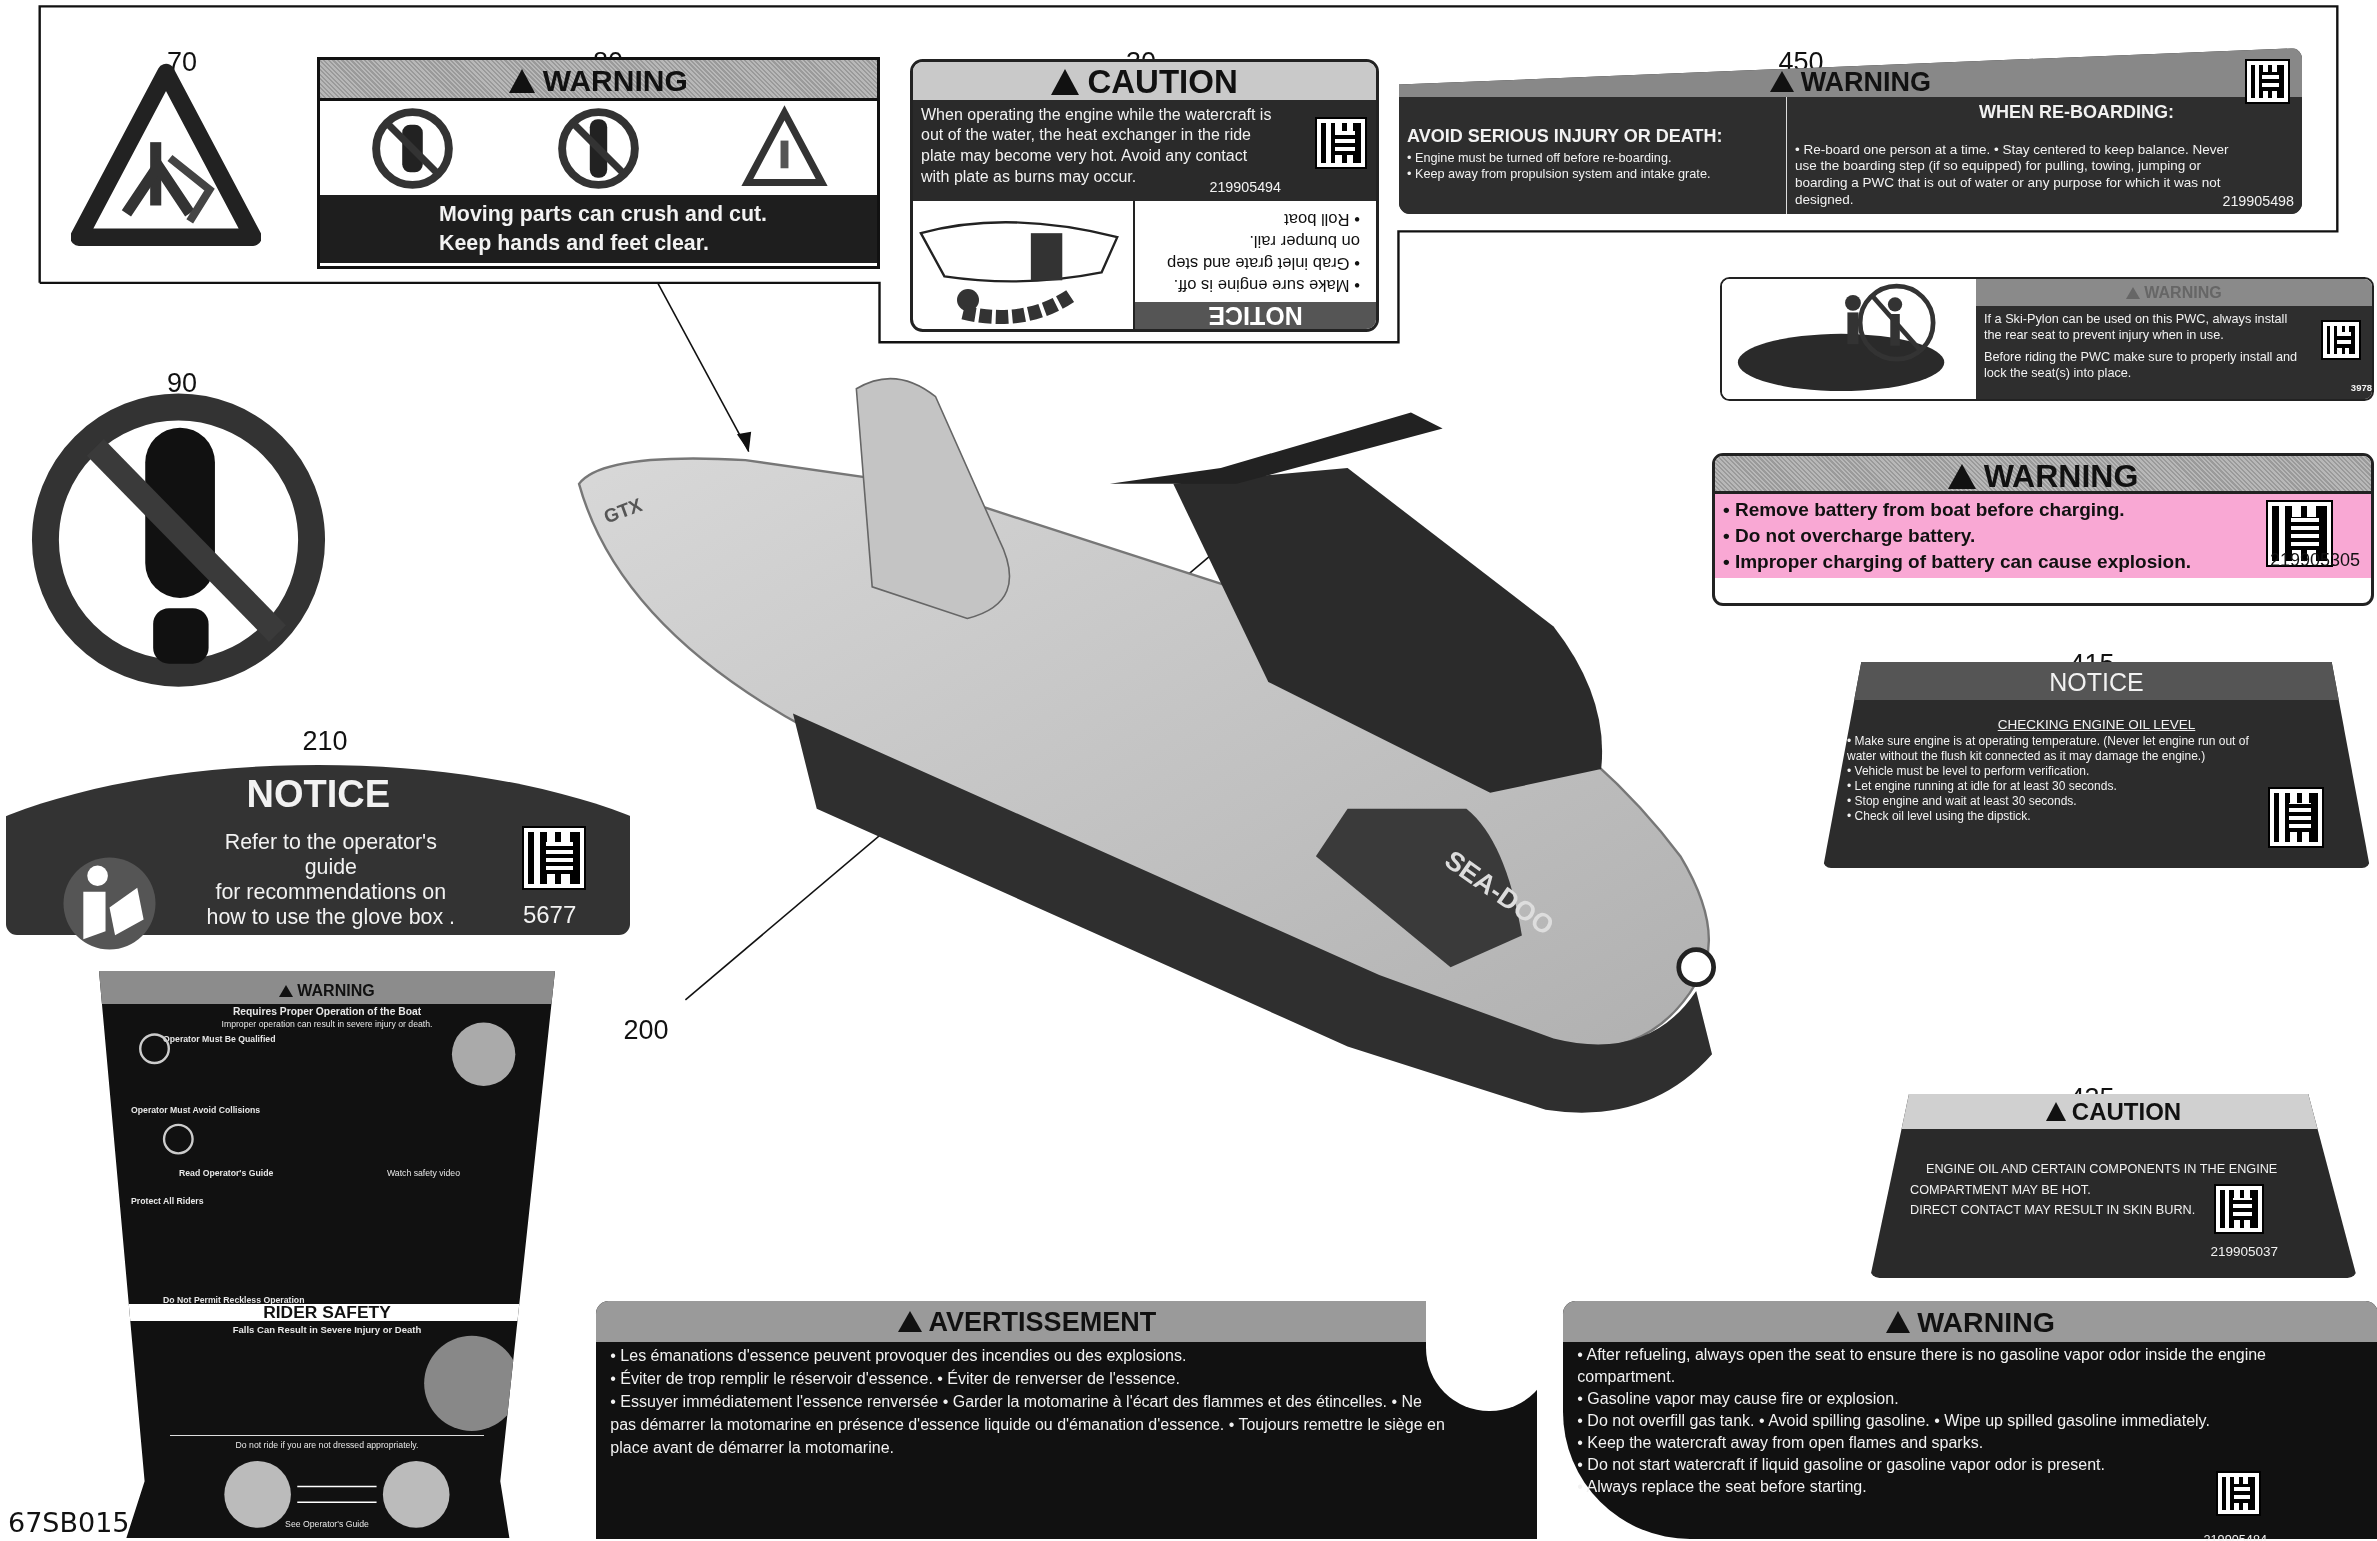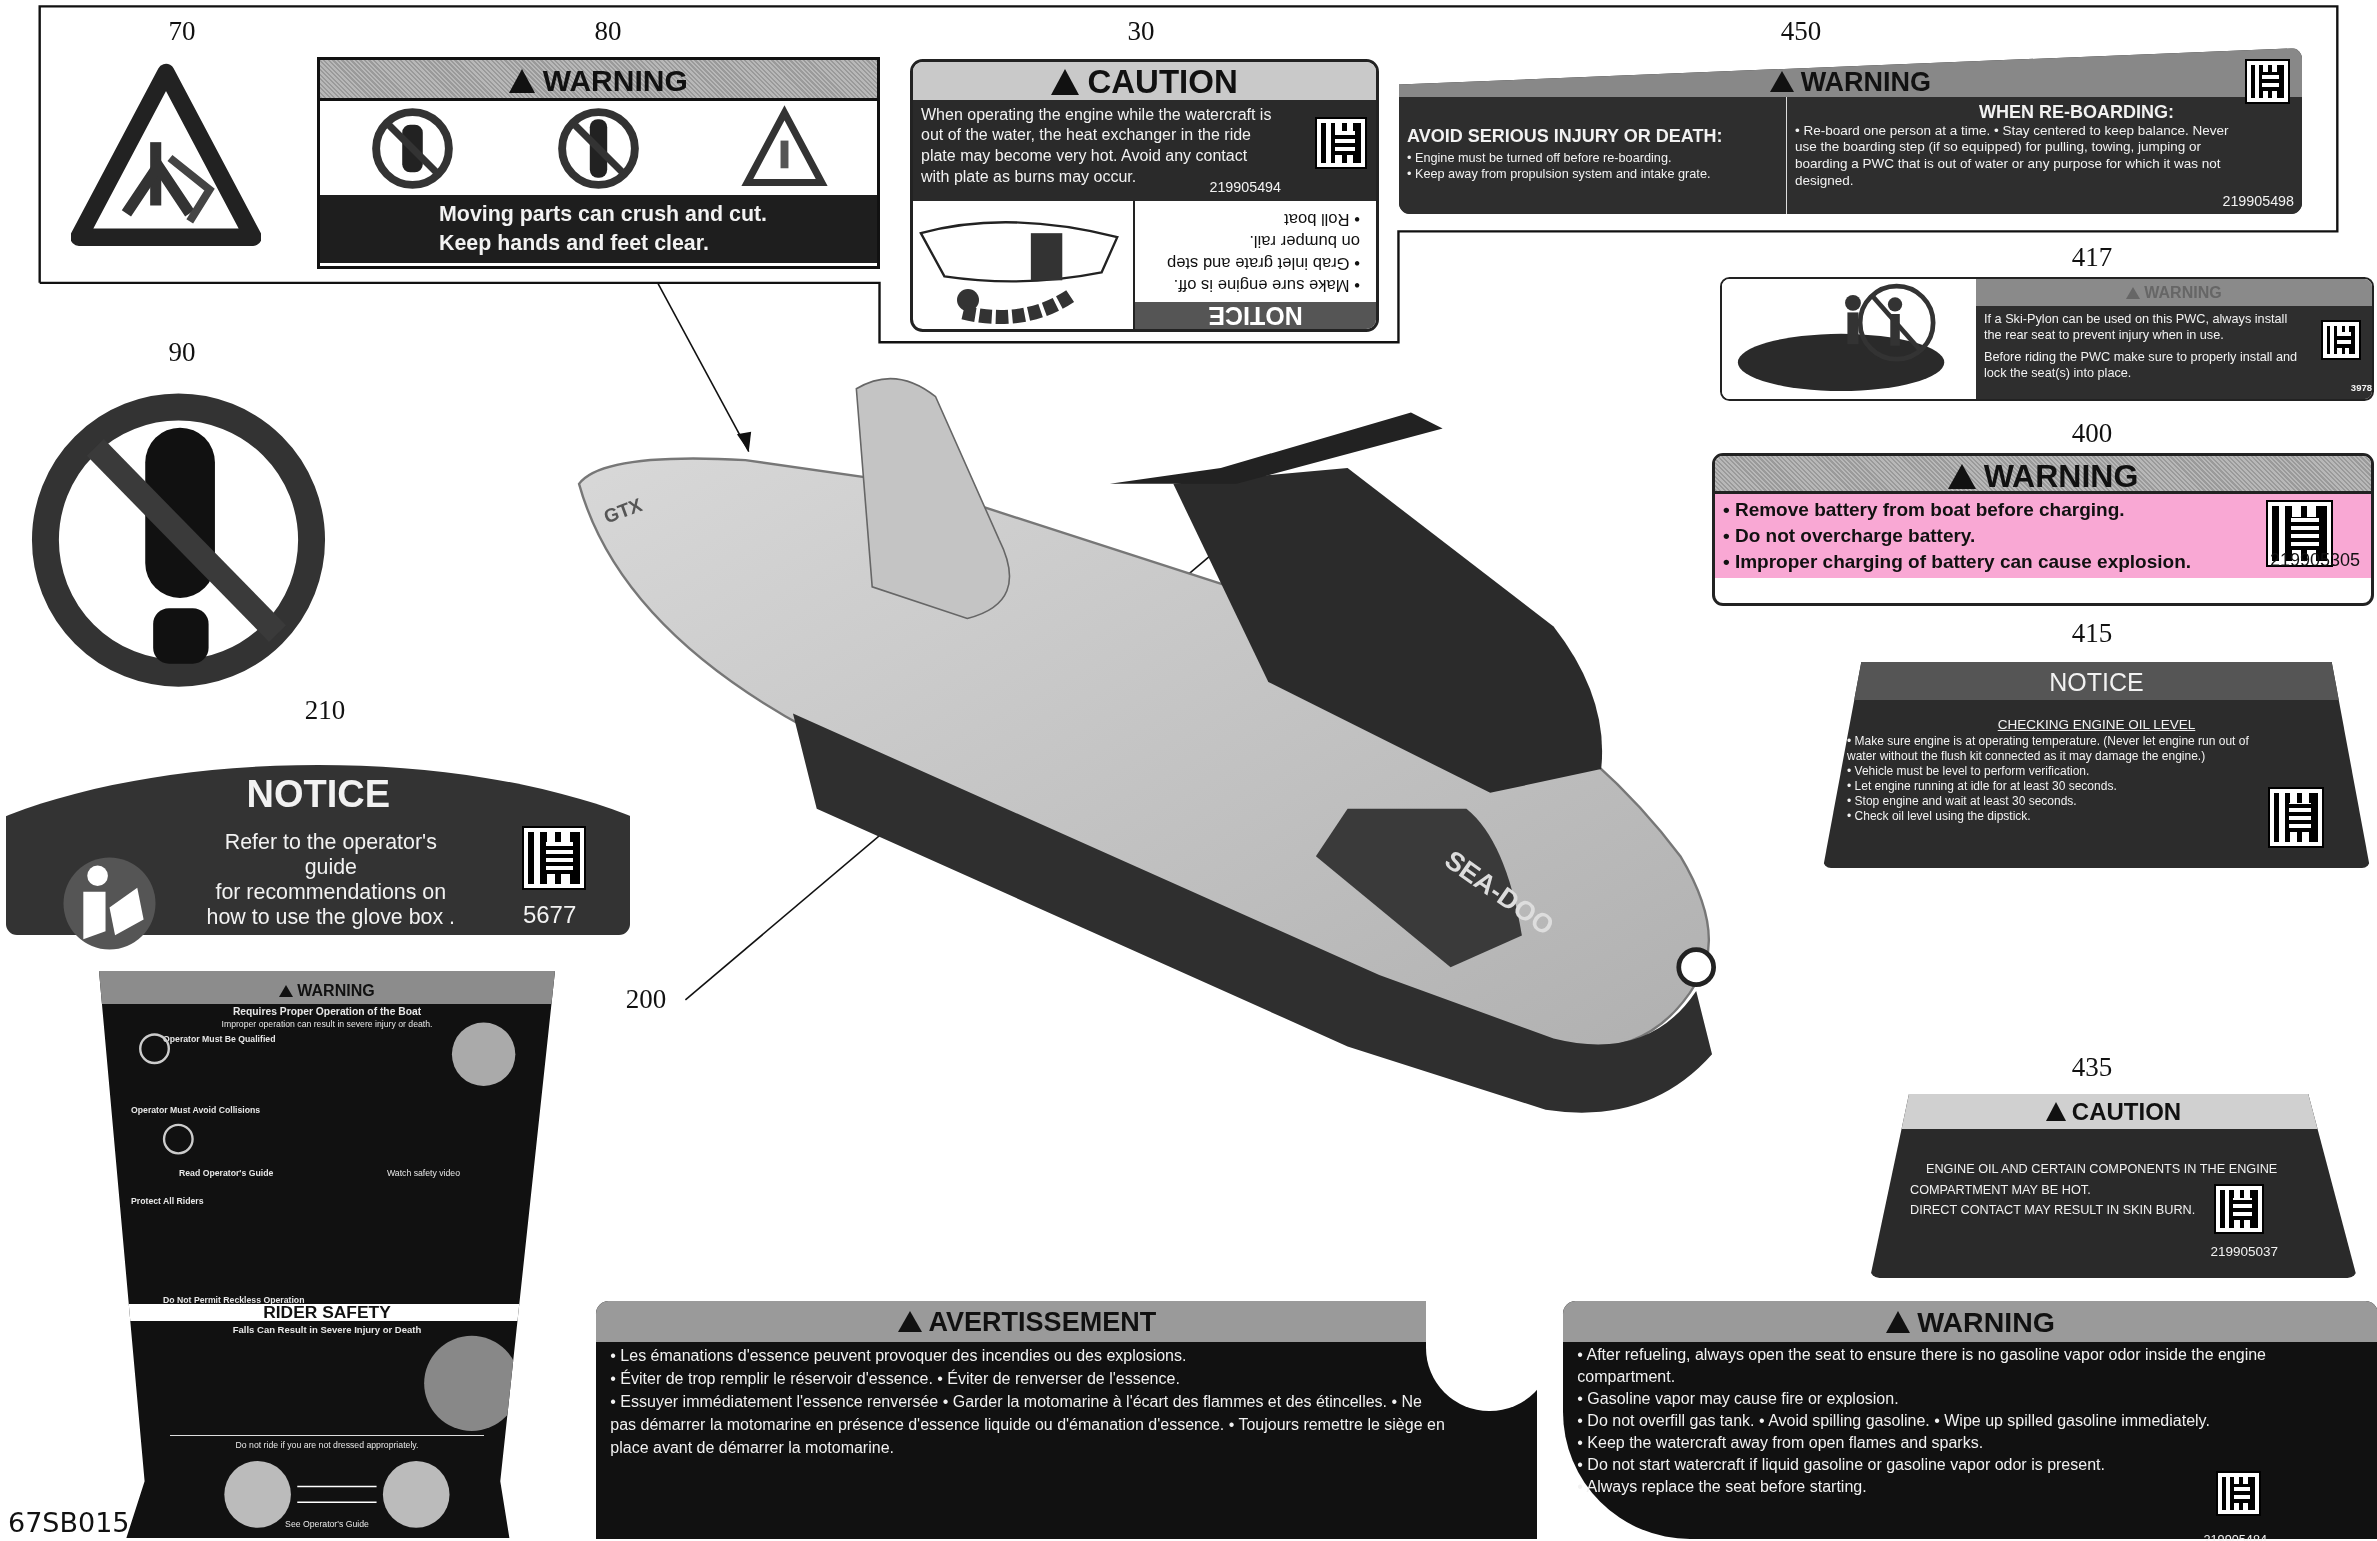--- a/index.html
+++ b/index.html
@@ -1,19 +1,19 @@
 <!DOCTYPE html>
 <html style="font-size:12.7px"><head>
 <meta charset="utf-8">
 <style>
   * { box-sizing: border-box; margin: 0; padding: 0; }
   html, body { width: 2377px; height: 1541px; background: #ffffff; overflow: hidden; }
   body { position: relative; font-family: "Liberation Sans", sans-serif; color: #111; }
   .abs { position: absolute; }
-  .callout { position: absolute; font-family: Liberation Serif, serif; font-size: 27px; color: #111; transform: translateX(-50%); white-space: nowrap; }
+  .callout { position: absolute; font-family: Liberation Sans, sans-serif; font-size: 27px; color: #111; transform: translateX(-50%); white-space: nowrap; margin-top: 31px; }
   .dark { background: #222; color: #f2f2f2; }
   .grey-hdr { background: repeating-linear-gradient(45deg, #9a9a9a 0 1.6px, #b8b8b8 1.6px 3.2px); color: #111; font-weight: bold; text-align: center; }
   .qr { background:
       linear-gradient(90deg, #000 0 12%, transparent 12% 24%, #000 24% 36%, transparent 36% 52%, #000 52% 64%, transparent 64% 80%, #000 80% 100%),
       #fff;
     border: 4.8px solid #fff; outline: 2.4px solid #000; position: absolute; }
   .qr::after { content: ""; position: absolute; inset: 20% 15% 20% 35%; background: repeating-linear-gradient(0deg, #000 0 4px, #fff 4px 8px); }
   .tri { display: inline-block; width: 0; height: 0; border-left: 0.45em solid transparent; border-right: 0.45em solid transparent; border-bottom: 0.8em solid currentColor; margin-right: 0.25em; vertical-align: -0.05em; }
   ul.bul { list-style: none; }
   ul.bul li::before { content: "• "; }
@@ -112,21 +112,21 @@
   <div class="dark" style="display:flex;height:117px;background:#2e2e2e;">
     <div style="width:388px;padding:28.5px 6.3px 0 8px;border-right:1.6px solid #ddd;">
       <div style="font-weight:bold;font-size:18px;">AVOID SERIOUS INJURY OR DEATH:</div>
       <ul class="bul" style="font-size:12.7px;line-height:16px;margin-top:3.2px;">
         <li>Engine must be turned off before re-boarding.</li>
         <li>Keep away from propulsion system and intake grate.</li>
       </ul>
     </div>
     <div style="flex:1;padding:4.8px 71px 0 8px;position:relative;">
       <div style="font-weight:bold;font-size:18px;text-align:center;margin-left:127px;">WHEN RE-BOARDING:</div>
-      <div style="font-size:13.5px;line-height:16.6px;margin-top:0;">• Re-board one person at a time.   • Stay centered to keep balance. Never use the boarding step (if so equipped) for pulling, towing, jumping or boarding a PWC that is out of water or any purpose for which it was not designed.</div>
+      <div style="font-size:13.5px;line-height:16.6px;margin-top:19px;">• Re-board one person at a time.   • Stay centered to keep balance. Never use the boarding step (if so equipped) for pulling, towing, jumping or boarding a PWC that is out of water or any purpose for which it was not designed.</div>
       <div style="position:absolute;right:8px;bottom:4.8px;font-size:14.3px;">219905498</div>
       <div class="qr" style="right:14.3px;top:-36px;width:41px;height:41px;"></div>
     </div>
   </div>
 </div>
 
 <div class="abs" style="left:1720px;top:277px;width:654px;height:124px;border:2.4px solid #222;border-radius:9.5px;overflow:hidden;display:flex;">
   <svg width="254" height="120" viewBox="0 0 320 151" style="background:#fff;">
     <ellipse cx="150" cy="105" rx="130" ry="36" fill="#2a2a2a"></ellipse>
     <circle cx="165" cy="30" r="10" fill="#333"></circle>

